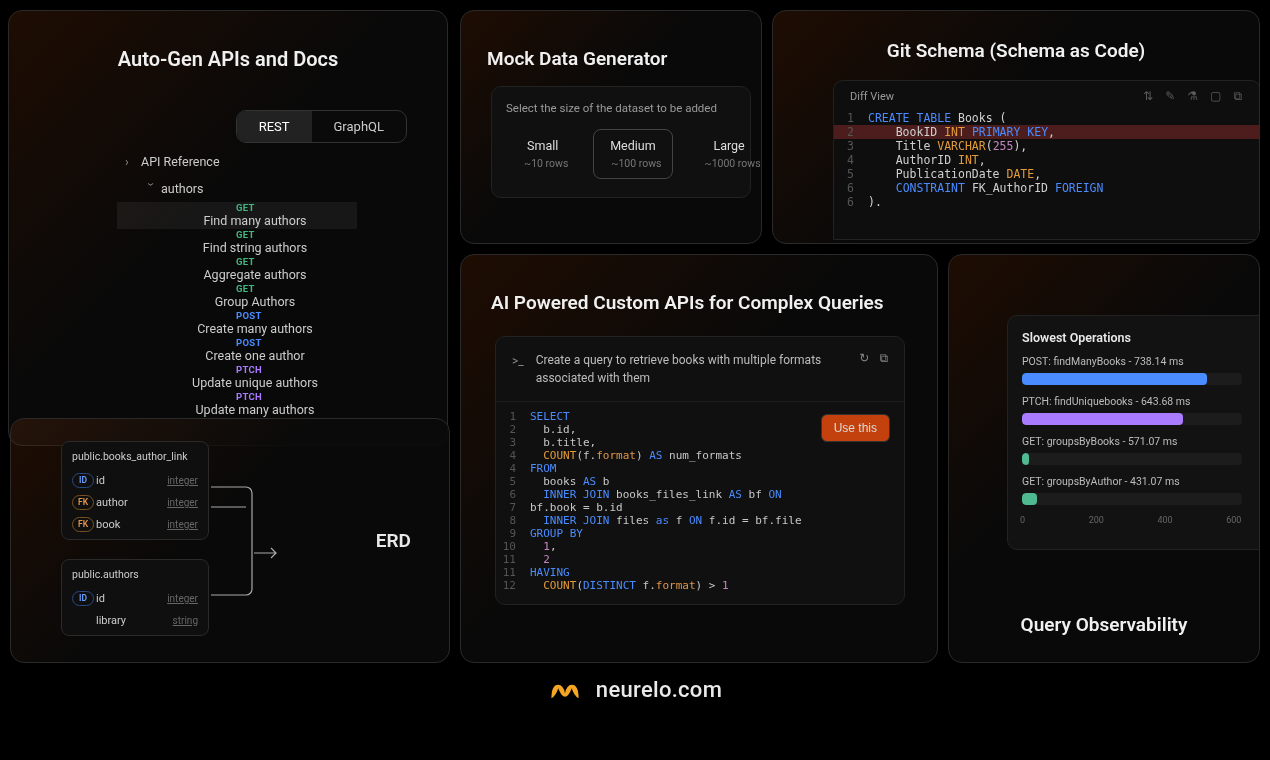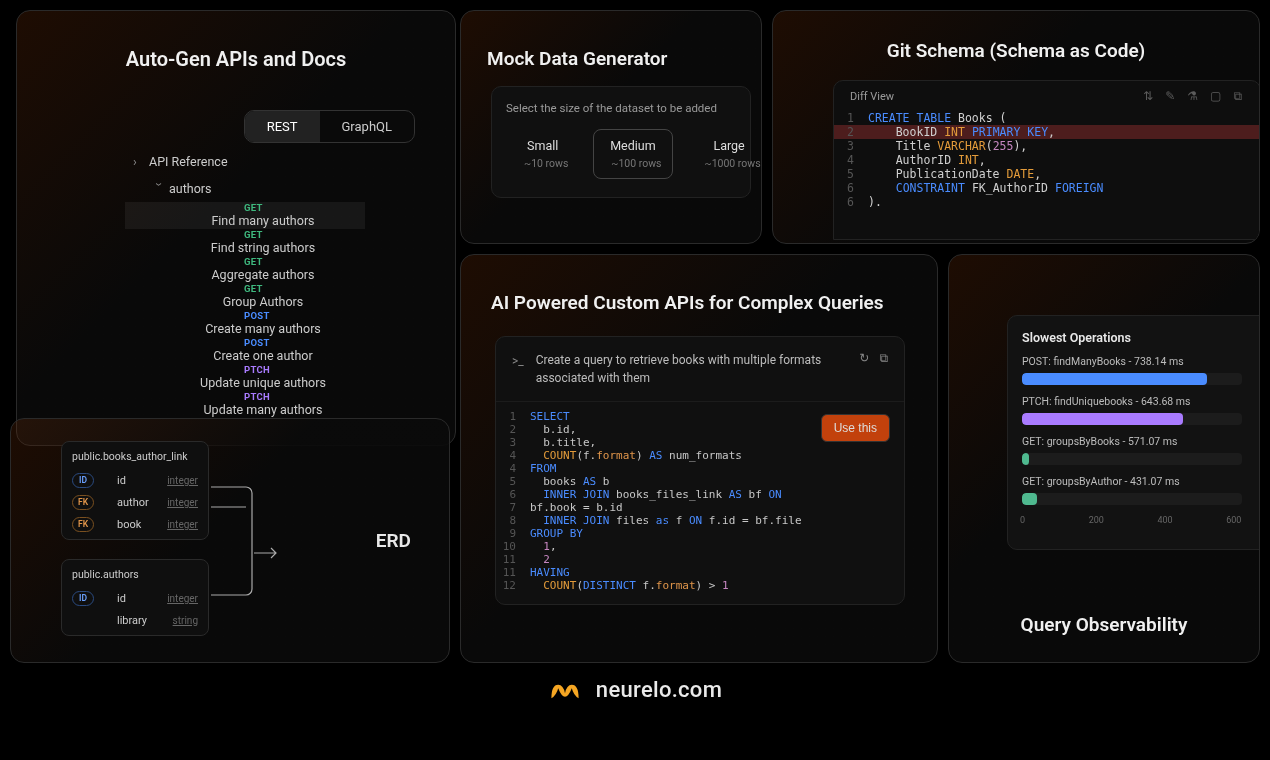--- a/index.html
+++ b/index.html
@@ -27,21 +27,21 @@
     padding: 30px 20px 20px;
   }
   .inner-panel {
     background: #101010;
     border: 1px solid #222;
     border-radius: 10px;
     margin: 0 auto;
   }
 
   
-  #c1 { left: 16px; top: 10px; width: 440px; height: 436px; }
+  #c1 { left: 8px; top: 10px; width: 440px; height: 436px; }
   #c1 .card-title { text-align: center; padding: 36px 20px 24px; font-size: 20px; }
   .api-wrap { position: absolute; left: 108px; top: 95px; width: 330px; height: 300px; }
   .tabs-pill {
     position: absolute; right: 40px; top: 4px;
     display: flex; border: 1px solid #333; border-radius: 10px; overflow: hidden;
     background: #0a0a0a;
   }
   .tabs-pill .tab { padding: 8px 22px; font-size: 13px; color: #ccc; cursor: pointer; }
   .tabs-pill .tab.active { background: #222; color: #fff; }
   .tree {
@@ -104,21 +104,21 @@
   }
   .erd-wrap { position: absolute; left: 50px; top: 12px; width: 220px; height: 220px; }
   .erd-tbl {
     background: #0f0f0f; border: 1px solid #2a2a2a; border-radius: 8px;
     width: 148px; font-size: 11px; padding: 8px 10px 4px; position: absolute;
   }
   .erd-tbl.t1 { top: 10px; left: 0; }
   .erd-tbl.t2 { top: 128px; left: 0; }
   .erd-tname { font-size: 10.5px; color: #ccc; margin-bottom: 6px; }
   .erd-row { display: flex; align-items: center; justify-content: space-between; height: 22px; }
-  .erd-row .lft { display: flex; align-items: center; gap: 23px; color: #ccc; }
+  .erd-row .lft { display: flex; align-items: center; gap: 2px; color: #ccc; }
   .erd-row .typ { color: #666; font-size: 10px; text-decoration: underline; }
   .badge {
     display: inline-flex; align-items: center; justify-content: center;
     width: 22px; height: 15px; border-radius: 8px; font-size: 8.5px; font-weight: 600;
     border: 1px solid;
   }
   .badge.id { color: #6aa0ff; border-color: #2a4a80; }
   .badge.fk { color: #e0954a; border-color: #7a5020; }
   .erd-lines { position: absolute; left: 150px; top: 26px; width: 90px; height: 170px; }
   .erd-lines svg { overflow: visible; }

